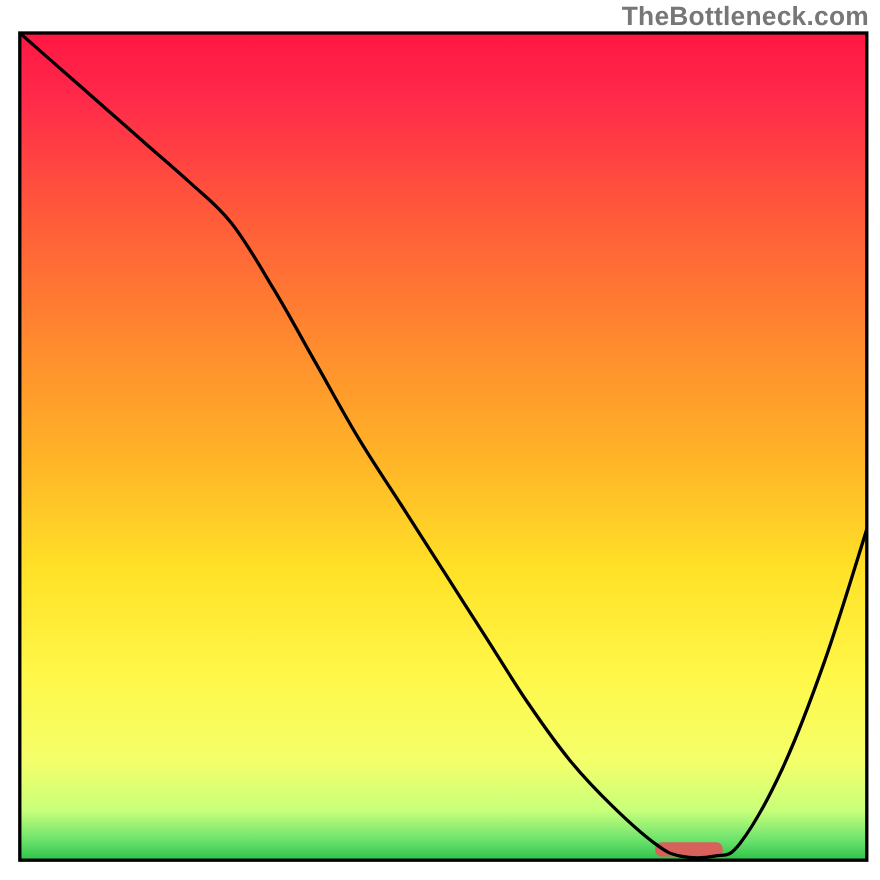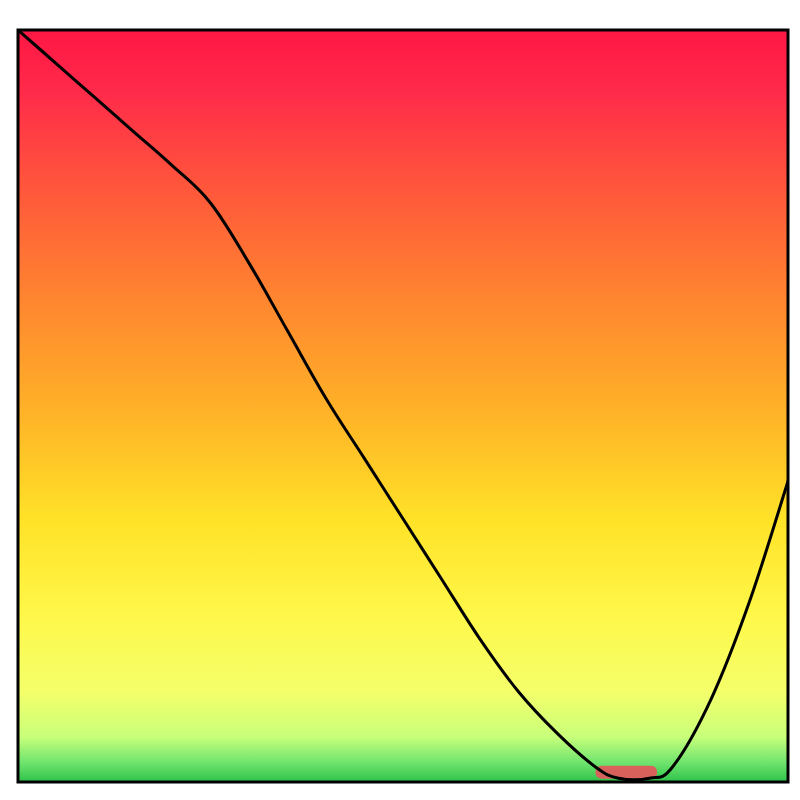--- a/index.html
+++ b/index.html
@@ -32,20 +32,21 @@
     top: 0;
     width: 800px;
     height: 800px;
   }
 </style>
 </head>
 <body>
 
 <div class="chart-container">
 
+  <div class="watermark">TheBottleneck.com</div>
 
   <svg class="plot" viewBox="0 0 800 800" preserveAspectRatio="none">
     <defs>
       <linearGradient id="bg-grad" x1="0" y1="0" x2="0" y2="1">
           <stop offset="0.00%" stop-color="#ff1744"></stop>
           <stop offset="8.00%" stop-color="#ff2a4a"></stop>
           <stop offset="22.00%" stop-color="#ff5a3a"></stop>
           <stop offset="38.00%" stop-color="#ff8c2e"></stop>
           <stop offset="52.00%" stop-color="#ffb627"></stop>
           <stop offset="65.00%" stop-color="#ffe227"></stop>

